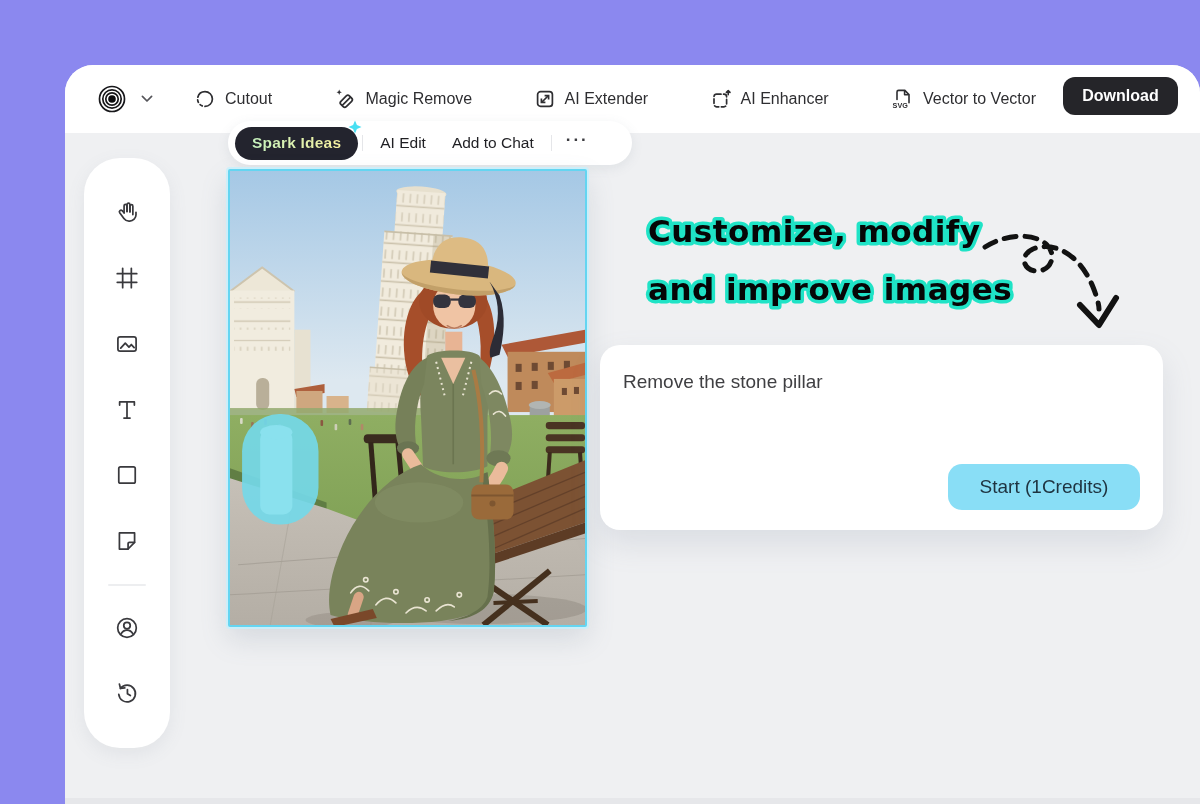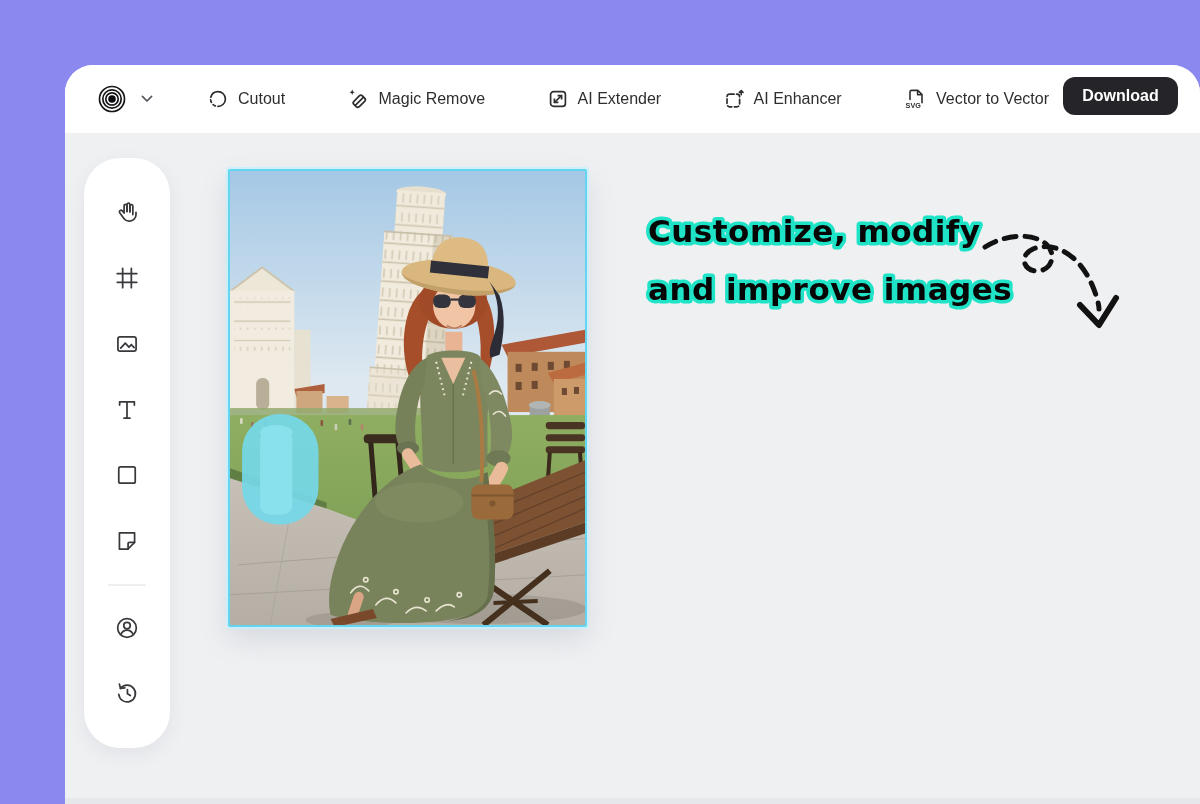--- a/index.html
+++ b/index.html
@@ -7,21 +7,21 @@
   body { background:#8B88EF; font-family:"Liberation Sans","DejaVu Sans",sans-serif; }
 
   .window {
     position:absolute; left:65px; top:65px; right:0; bottom:0;
     background:#EFF0F2; border-radius:28px 28px 0 0; overflow:hidden;
   }
 
   
   .topbar { position:absolute; left:0; top:0; right:0; height:68px; background:#FFFFFF; }
   .brand { position:absolute; left:30px; top:0; height:68px; display:flex; align-items:center; gap:12px; cursor:pointer; }
-  .nav { position:absolute; left:142px; top:0; width:842px; height:68px; display:flex; align-items:center; justify-content:space-between; }
+  .nav { position:absolute; left:129px; top:0; width:842px; height:68px; display:flex; align-items:center; justify-content:space-between; }
   .nav-item { display:flex; align-items:center; gap:9px; background:none; border:none; cursor:pointer;
               font-family:inherit; font-size:16px; color:#2E2E31; }
   .nav-item svg { display:block; }
   .download-btn { position:absolute; right:22px; top:12px; width:115px; height:38px; border:none; border-radius:12px;
                   background:#252529; color:#FFFFFF; font-family:inherit; font-size:16px; font-weight:bold; cursor:pointer; }
 
   
   .sidebar { position:absolute; left:19px; top:93px; width:86px; height:590px; background:#FFFFFF; border-radius:36px;
              display:flex; flex-direction:column; align-items:center; padding:22px 0;
              box-shadow:0 6px 18px rgba(110,120,140,.10); }
@@ -180,20 +180,33 @@
     </button>
     <button class="side-btn">
       <svg width="26" height="26" viewBox="0 0 24 24" fill="none" stroke="#39393D" stroke-width="1.6" stroke-linecap="round" stroke-linejoin="round">
         <path d="M6 7.8 a7.7 7.7 0 1 1 -1.6 5.4"></path>
         <path d="M5 3.8 L6 7.8 L10 7.2"></path>
         <path d="M12.4 8.8 v3.9 l2.7 1.7"></path>
       </svg>
     </button>
   </aside>
 
+  <div class="tabbar">
+    <button class="spark-btn">
+      <span class="spark-label">Spark Ideas</span>
+      <svg width="20" height="20" viewBox="0 0 20 20">
+        <path d="M10 1.5 l1.9 4.6 4.6 1.9 -4.6 1.9 -1.9 4.6 -1.9 -4.6 -4.6 -1.9 4.6 -1.9 z" fill="#48DFF2"></path>
+      </svg>
+    </button>
+    <span class="vdiv"></span>
+    <button class="tab-btn">AI Edit</button>
+    <button class="tab-btn">Add to Chat</button>
+    <span class="vdiv"></span>
+    <button class="more-btn">···</button>
+  </div>
 
   <div class="canvas">
     <svg viewBox="0 0 353 452" preserveAspectRatio="none">
       <defs>
         <linearGradient id="skyG" x1="0" y1="0" x2="0" y2="1">
           <stop offset="0" stop-color="#A5C8E5"></stop>
             <stop offset=".8" stop-color="#DDE8F0"></stop>
         </linearGradient>
         <linearGradient id="lawnG" x1="0" y1="0" x2="0" y2="1">
           <stop offset="0" stop-color="#8FAE62"></stop>
@@ -367,15 +380,19 @@
   <svg class="hero" viewBox="0 0 540 140">
     <text x="6" y="48">Customize, modify</text>
     <text x="6" y="106">and improve images</text>
   </svg>
 
   <svg class="arrow-doodle" width="150" height="115" viewBox="0 0 150 115">
     <path d="M8 22 C30 8 58 8 70 20 C80 30 74 46 60 46 C46 46 42 30 56 24 C76 16 102 28 116 62 C120 72 122 80 122 84" fill="none" stroke="#121212" stroke-width="5" stroke-linecap="round" stroke-dasharray="12 9"></path>
     <path d="M103 80 L122 100 L139 73" fill="none" stroke="#121212" stroke-width="6" stroke-linecap="round" stroke-linejoin="round"></path>
   </svg>
 
+  <section class="prompt-card">
+    <div class="prompt-text">Remove the stone pillar</div>
+    <button class="start-btn">Start (1Credits)</button>
+  </section>
 
   <div class="bottom-strip"></div>
 </div>
 
 </body></html>

